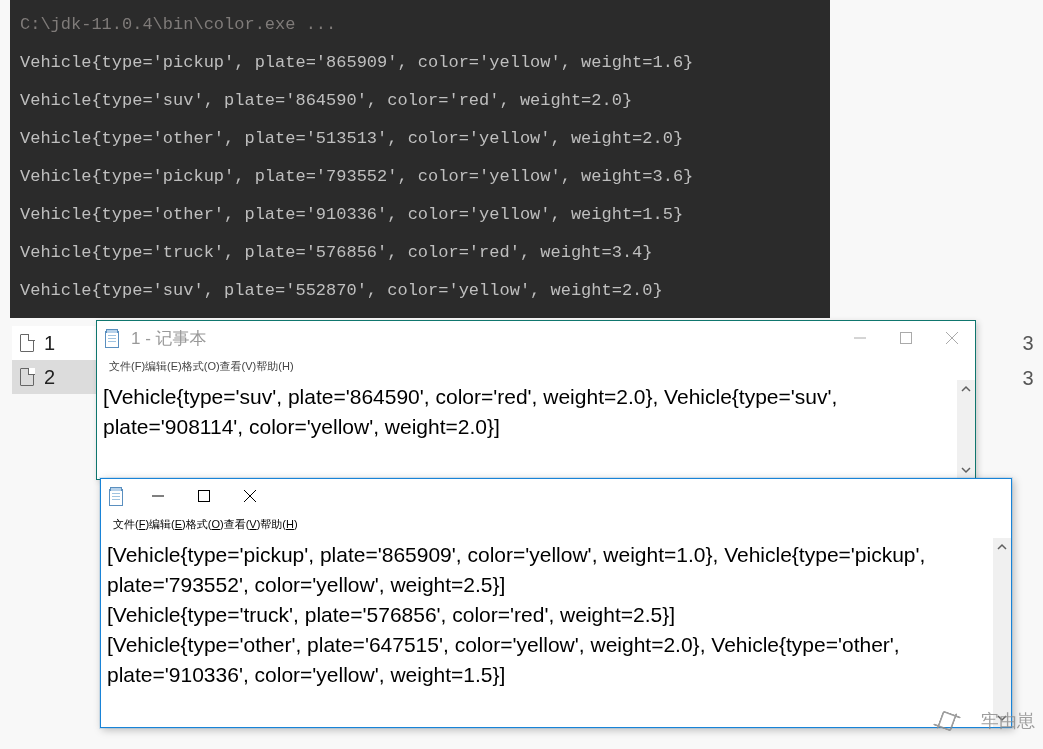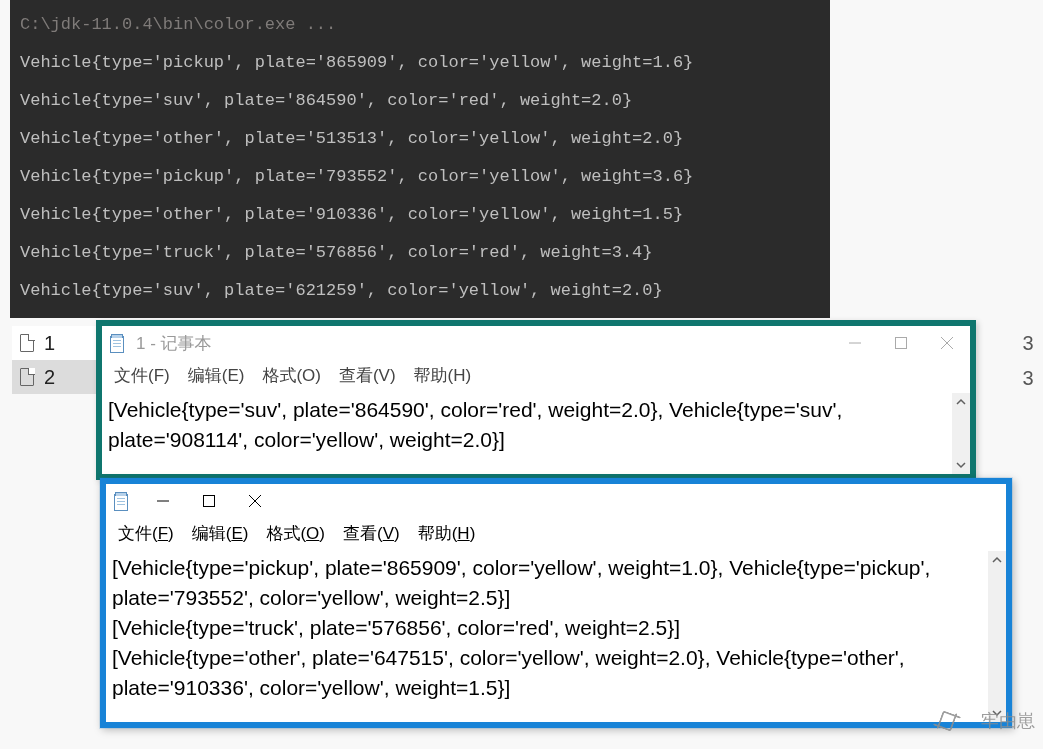--- a/index.html
+++ b/index.html
@@ -61,21 +61,21 @@
     width: 6px; height: 6px;
     background: #fff;
     border-left: 1.5px solid #666;
     border-bottom: 1.5px solid #666;
   }
 
   
   .np {
     position: absolute;
     background: #fff;
-    border: 6px solid #0f766e;
+    border: 1px solid #0f766e;
     box-shadow: 2px 2px 6px rgba(0,0,0,0.18);
     display: flex;
     flex-direction: column;
   }
   .np1 { left: 96px;  top: 320px; width: 880px; height: 160px; }
   .np2 { left: 100px; top: 478px; width: 912px; height: 250px; border-color: #1883d7; box-shadow: 0 0 0 1px rgba(24,131,215,0.15), 2px 2px 8px rgba(0,0,0,0.25);}
 
   .titlebar {
     display: flex;
     align-items: center;
@@ -109,23 +109,22 @@
     width: 46px;
     display: flex;
     align-items: center;
     justify-content: center;
     stroke: #333;
   }
   .wc svg { width: 12px; height: 12px; overflow: visible; }
 
   .menubar {
     display: flex;
-    gap: 18px;
     padding: 4px 12px 6px;
-    font-size: 17px;
+    font-size: 11px;
     color: #000;
   }
   .menubar span u { text-decoration: underline; }
   .np1 .menubar span { color: #444; }
 
   .np-body {
     flex: 1;
     display: flex;
     font-size: 21px;
     color: #000;
@@ -185,21 +184,21 @@
 </head>
 <body>
 
 <div class="console"><span class="cmd">C:\jdk-11.0.4\bin\color.exe ...</span>
 <span>Vehicle{type='pickup', plate='865909', color='yellow', weight=1.6}</span>
 <span>Vehicle{type='suv', plate='864590', color='red', weight=2.0}</span>
 <span>Vehicle{type='other', plate='513513', color='yellow', weight=2.0}</span>
 <span>Vehicle{type='pickup', plate='793552', color='yellow', weight=3.6}</span>
 <span>Vehicle{type='other', plate='910336', color='yellow', weight=1.5}</span>
 <span>Vehicle{type='truck', plate='576856', color='red', weight=3.4}</span>
-<span>Vehicle{type='suv', plate='621259', color='yellow', weight=2.0}</span></div>
+<span>Vehicle{type='suv', plate='552870', color='yellow', weight=2.0}</span></div>
 
 <div class="tabs-bg">
   <div class="tab-item">
     <span class="doc-icon"></span>
     <span>1</span>
   </div>
   <div class="tab-item sel">
     <span class="doc-icon"></span>
     <span>2</span>
   </div>

